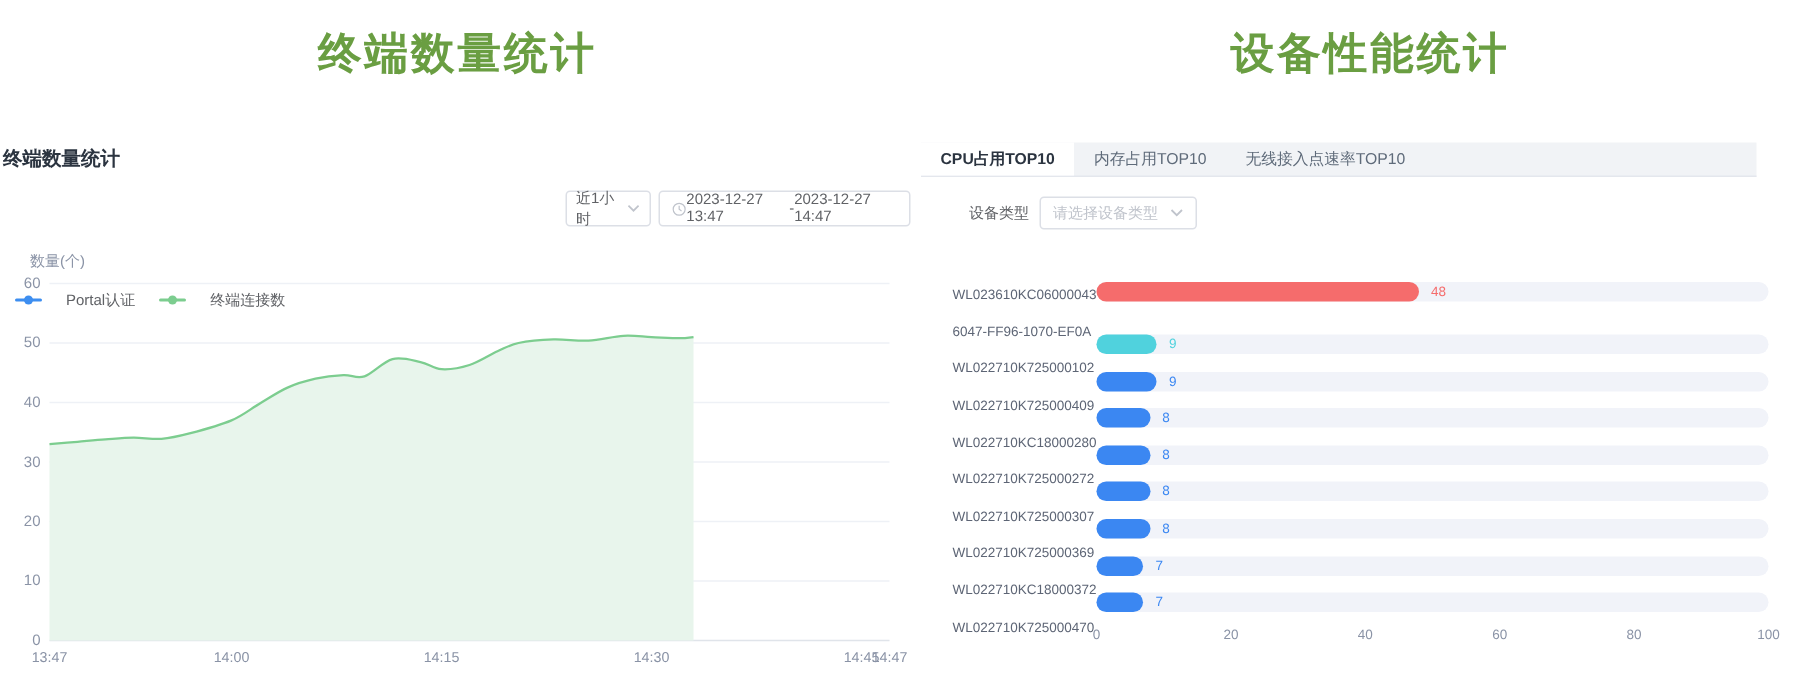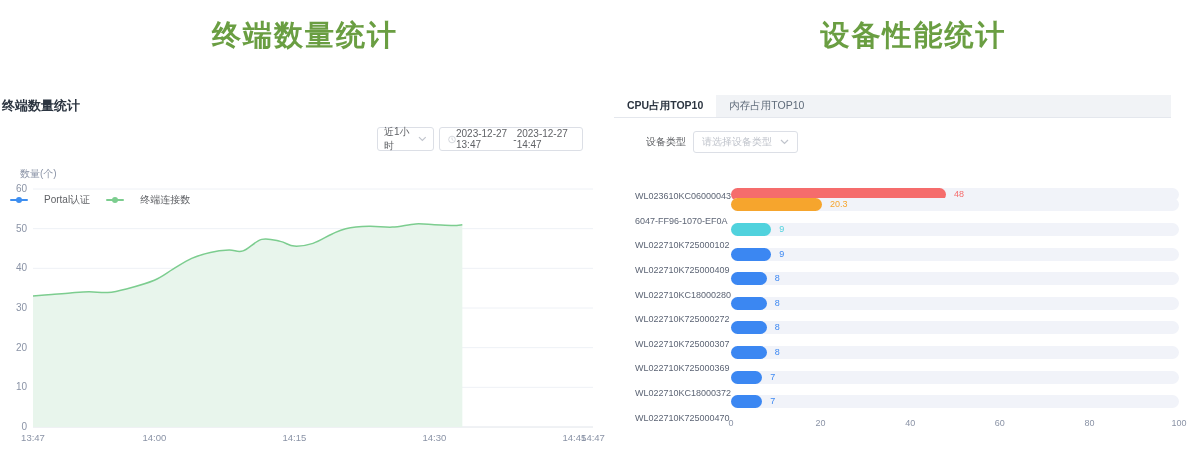--- a/index.html
+++ b/index.html
@@ -7,21 +7,21 @@
   .canvas{position:relative;width:1200px;height:456px;background:#fff;overflow:hidden;}
 
   .big-title{position:absolute;top:16px;font-size:29px;font-weight:bold;color:#6a9e42;text-align:center;letter-spacing:2px;}
   #left-title{left:0;width:610px;}
   #right-title{left:635px;width:557px;}
 
   .panel-heading{position:absolute;left:2px;top:97px;font-size:13px;font-weight:bold;color:#2b3440;}
 
   .ctrl{box-sizing:border-box;border:1px solid #dcdfe6;border-radius:3px;background:#fff;display:flex;align-items:center;font-size:10px;color:#606266;}
   .range-select{position:absolute;left:377px;top:127px;width:57px;height:24px;padding:0 6px;justify-content:space-between;cursor:pointer;}
-  .date-range{position:absolute;left:439px;top:127px;width:144px;height:24px;padding:0 8px;justify-content:space-between;cursor:pointer;}
+  .date-range{position:absolute;left:439px;top:127px;width:168px;height:24px;padding:0 8px;justify-content:space-between;cursor:pointer;}
   .icon-svg{display:block;}
 
   .legend{position:absolute;left:10px;top:145px;display:flex;gap:16px;align-items:center;font-size:10px;color:#606266;}
   .legend-item{display:flex;align-items:center;gap:16px;cursor:pointer;margin-top:48px;}
   .legend-marker{position:relative;width:18px;height:8px;}
   .legend-marker .l-line{position:absolute;left:0;top:3px;width:18px;height:2px;border-radius:1px;}
   .legend-marker .l-dot{position:absolute;left:6px;top:1px;width:6px;height:6px;border-radius:50%;}
 
   .axis-title{position:absolute;left:20px;top:167px;font-size:10px;color:#8a93a6;}
   #line-chart{position:absolute;left:0;top:180px;}
@@ -110,20 +110,21 @@
       <text x="434.3333333333333" y="261" text-anchor="middle" font-size="9.5" fill="#8a93a6">14:30</text>
       <text x="574.3333333333334" y="261" text-anchor="middle" font-size="9.5" fill="#8a93a6">14:45</text>
       <text x="593" y="261" text-anchor="middle" font-size="9.5" fill="#8a93a6">14:47</text>
       <path d="M33,116.1C36.111111111111114,115.83555555555556 45.44444444444445,115.04222222222224 51.66666666666667,114.51333333333335C57.88888888888889,113.98444444444446 64.11111111111111,113.38944444444446 70.33333333333334,112.92666666666668C76.55555555555557,112.46388888888889 82.77777777777777,111.80277777777776 89,111.73666666666665C95.22222222222223,111.67055555555554 101.44444444444446,112.99277777777777 107.66666666666667,112.53C113.88888888888889,112.06722222222223 118.55555555555554,111.00944444444445 126.33333333333333,108.96000000000001C134.11111111111111,106.91055555555556 146.55555555555557,103.53888888888888 154.33333333333334,100.23333333333332C162.11111111111111,96.92777777777776 166.77777777777777,92.76277777777777 173,89.12666666666667C179.22222222222223,85.49055555555556 185.44444444444443,81.19333333333333 191.66666666666666,78.41666666666666C197.88888888888889,75.63999999999999 204.1111111111111,73.855 210.33333333333331,72.46666666666667C216.55555555555554,71.07833333333333 223.55555555555554,70.3511111111111 229,70.08666666666664C234.44444444444446,69.8222222222222 237.55555555555557,72.66499999999999 243,70.88C248.44444444444443,69.095 255.4444444444444,60.96333333333333 261.66666666666663,59.376666666666665C267.88888888888886,57.79 274.88888888888886,60.23611111111112 280.3333333333333,61.360000000000014C285.77777777777777,62.483888888888906 288.88888888888886,65.78944444444446 294.3333333333333,66.12C299.77777777777777,66.45055555555555 306.77777777777777,65.32666666666667 313,63.343333333333334C319.22222222222223,61.36 326.22222222222223,56.666111111111114 331.6666666666667,54.22C337.11111111111114,51.773888888888884 339.44444444444446,49.98888888888888 345.6666666666667,48.66666666666666C351.8888888888889,47.344444444444434 361.22222222222223,46.551111111111105 369,46.28666666666666C376.77777777777777,46.02222222222222 384.5555555555556,47.47666666666668 392.33333333333337,47.08000000000001C400.11111111111114,46.683333333333344 408.6666666666667,44.303333333333335 415.6666666666667,43.906666666666666C422.6666666666667,43.51 428.1111111111111,44.43555555555557 434.3333333333333,44.70000000000002C440.55555555555554,44.96444444444447 448.3333333333333,45.49333333333337 453,45.49333333333337C457.6666666666667,45.49333333333337 460.7777777777778,44.83222222222224 462.33333333333337,44.70000000000002L462.33333333333337,247L33,247Z" fill="#e8f5ec" stroke="none"></path>
       <path d="M33,116.1C36.111111111111114,115.83555555555556 45.44444444444445,115.04222222222224 51.66666666666667,114.51333333333335C57.88888888888889,113.98444444444446 64.11111111111111,113.38944444444446 70.33333333333334,112.92666666666668C76.55555555555557,112.46388888888889 82.77777777777777,111.80277777777776 89,111.73666666666665C95.22222222222223,111.67055555555554 101.44444444444446,112.99277777777777 107.66666666666667,112.53C113.88888888888889,112.06722222222223 118.55555555555554,111.00944444444445 126.33333333333333,108.96000000000001C134.11111111111111,106.91055555555556 146.55555555555557,103.53888888888888 154.33333333333334,100.23333333333332C162.11111111111111,96.92777777777776 166.77777777777777,92.76277777777777 173,89.12666666666667C179.22222222222223,85.49055555555556 185.44444444444443,81.19333333333333 191.66666666666666,78.41666666666666C197.88888888888889,75.63999999999999 204.1111111111111,73.855 210.33333333333331,72.46666666666667C216.55555555555554,71.07833333333333 223.55555555555554,70.3511111111111 229,70.08666666666664C234.44444444444446,69.8222222222222 237.55555555555557,72.66499999999999 243,70.88C248.44444444444443,69.095 255.4444444444444,60.96333333333333 261.66666666666663,59.376666666666665C267.88888888888886,57.79 274.88888888888886,60.23611111111112 280.3333333333333,61.360000000000014C285.77777777777777,62.483888888888906 288.88888888888886,65.78944444444446 294.3333333333333,66.12C299.77777777777777,66.45055555555555 306.77777777777777,65.32666666666667 313,63.343333333333334C319.22222222222223,61.36 326.22222222222223,56.666111111111114 331.6666666666667,54.22C337.11111111111114,51.773888888888884 339.44444444444446,49.98888888888888 345.6666666666667,48.66666666666666C351.8888888888889,47.344444444444434 361.22222222222223,46.551111111111105 369,46.28666666666666C376.77777777777777,46.02222222222222 384.5555555555556,47.47666666666668 392.33333333333337,47.08000000000001C400.11111111111114,46.683333333333344 408.6666666666667,44.303333333333335 415.6666666666667,43.906666666666666C422.6666666666667,43.51 428.1111111111111,44.43555555555557 434.3333333333333,44.70000000000002C440.55555555555554,44.96444444444447 448.3333333333333,45.49333333333337 453,45.49333333333337C457.6666666666667,45.49333333333337 460.7777777777778,44.83222222222224 462.33333333333337,44.70000000000002" fill="none" stroke="#7ccd8f" stroke-width="1.5"></path>
     </svg>
 
   <div class="tabs">
     <div class="tab active">CPU占用TOP10</div>
     <div class="tab">内存占用TOP10</div>
+    <div class="tab">无线接入点速率TOP10</div>
   </div>
 
   <div class="filter-row">
     <span>设备类型</span>
     <div class="select-box">
       <span>请选择设备类型</span>
       <svg class="icon-svg" width="9" height="6" viewBox="0 0 9 6">
           <path d="M1 1l3.5 3.5L8 1" fill="none" stroke="#c0c4cc" stroke-width="1.2"></path>
         </svg>
     </div>
@@ -133,24 +134,20 @@
     <div id="bar-rows">
         <div class="bar-row">
           <div class="bar-label">WL023610KC06000043</div>
           <div class="bar-track" style="background: rgb(241, 243, 249); margin-top: 28px;">
             <div class="bar-fill" style="width: 48%; background: rgb(245, 108, 108);"></div>
             <span class="bar-value" style="left: calc(48% + 8px); color: rgb(245, 108, 108);">48</span>
           </div>
         </div>
         <div class="bar-row">
           <div class="bar-label">6047-FF96-1070-EF0A</div>
-          <div class="bar-track" style="background: rgb(241, 243, 249);">
-            <div class="bar-fill" style="width: 20.3%; background: rgb(246, 165, 45);"></div>
-            <span class="bar-value" style="left: calc(20.3% + 8px); color: rgb(246, 165, 45);">20.3</span>
-          </div>
         </div>
         <div class="bar-row">
           <div class="bar-label">WL022710K725000102</div>
           <div class="bar-track" style="background: rgb(241, 243, 249);">
             <div class="bar-fill" style="width: 9%; background: rgb(80, 210, 221);"></div>
             <span class="bar-value" style="left: calc(9% + 8px); color: rgb(80, 210, 221);">9</span>
           </div>
         </div>
         <div class="bar-row">
           <div class="bar-label">WL022710K725000409</div>

